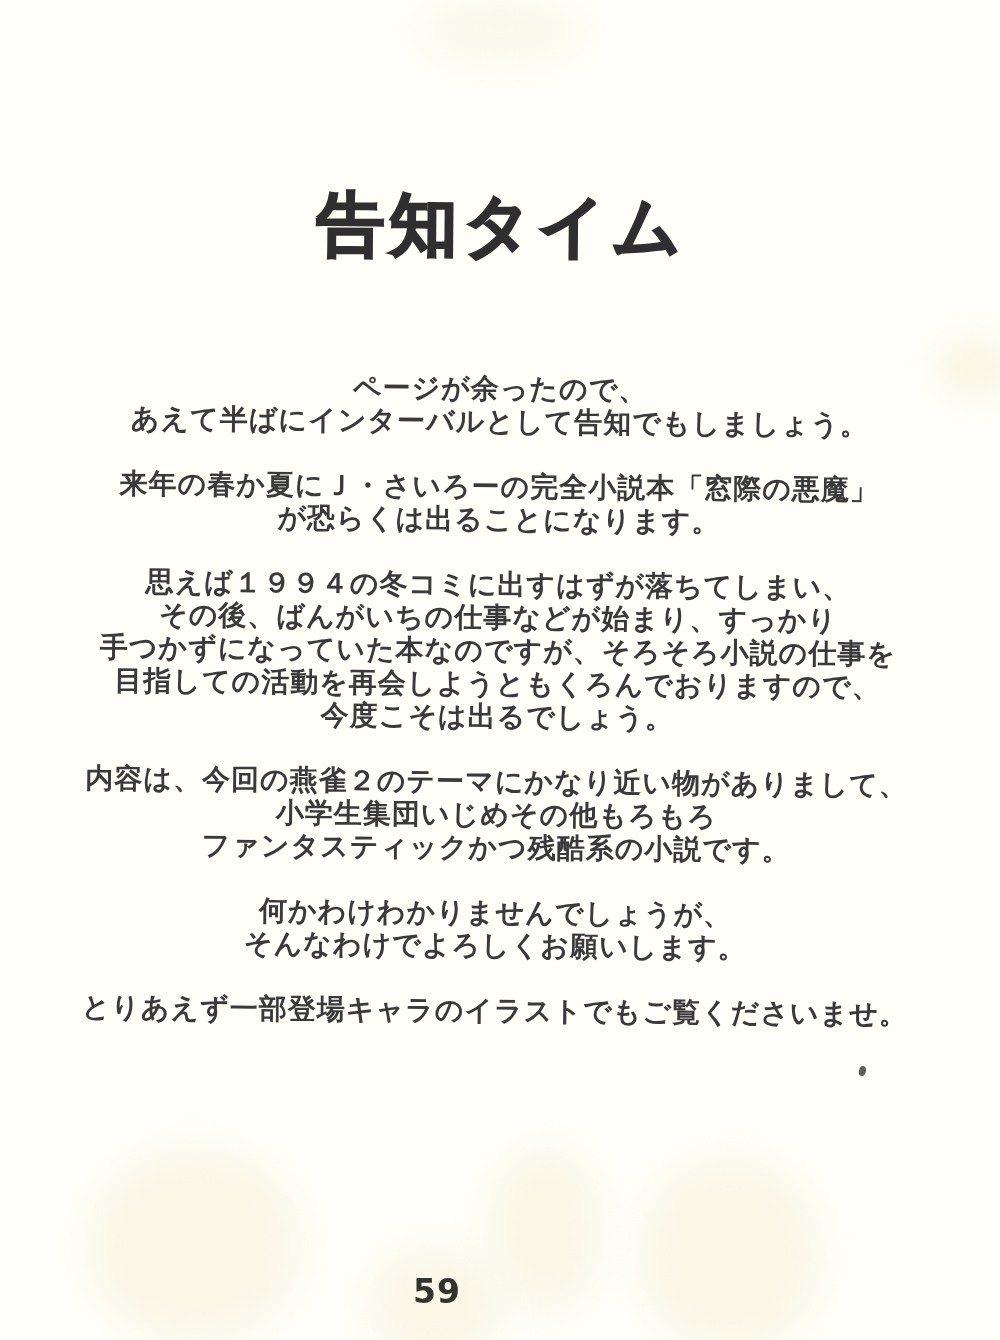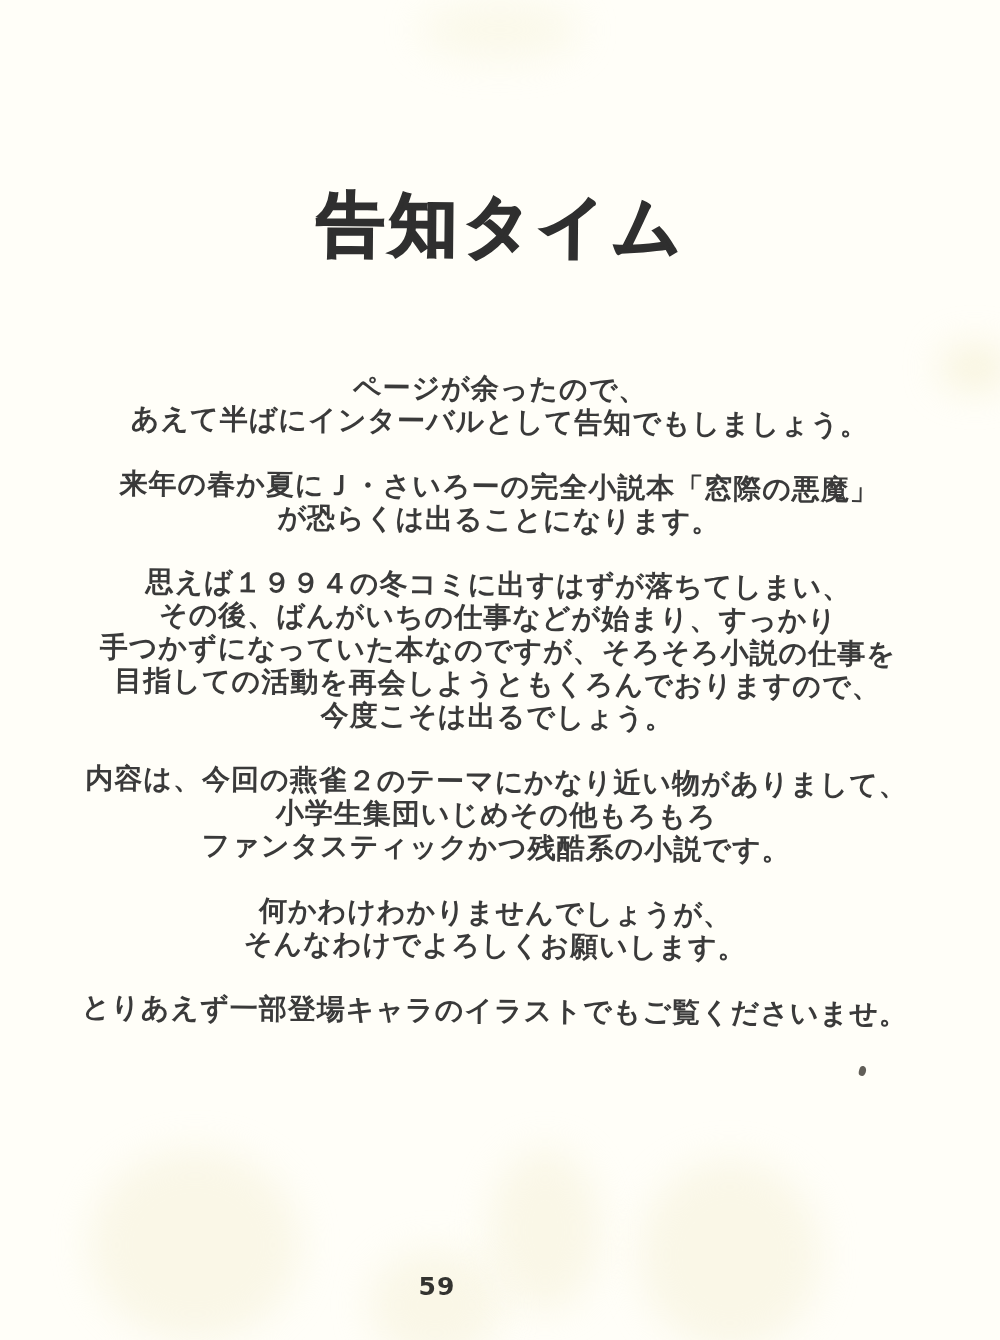--- a/index.html
+++ b/index.html
@@ -81,21 +81,21 @@
     transform: rotate(18deg);
     opacity: 0.85;
   }
   .page-number {
     position: absolute;
     left: 0;
     top: 1272px;
     width: 860px;
     text-align: center;
     text-indent: 14px;
-    font-size: 25px;
+    font-size: 33px;
     font-weight: 700;
     letter-spacing: 1px;
     color: #333330;
   }
 </style>
 </head>
 <body>
 
 <div class="page">
 

